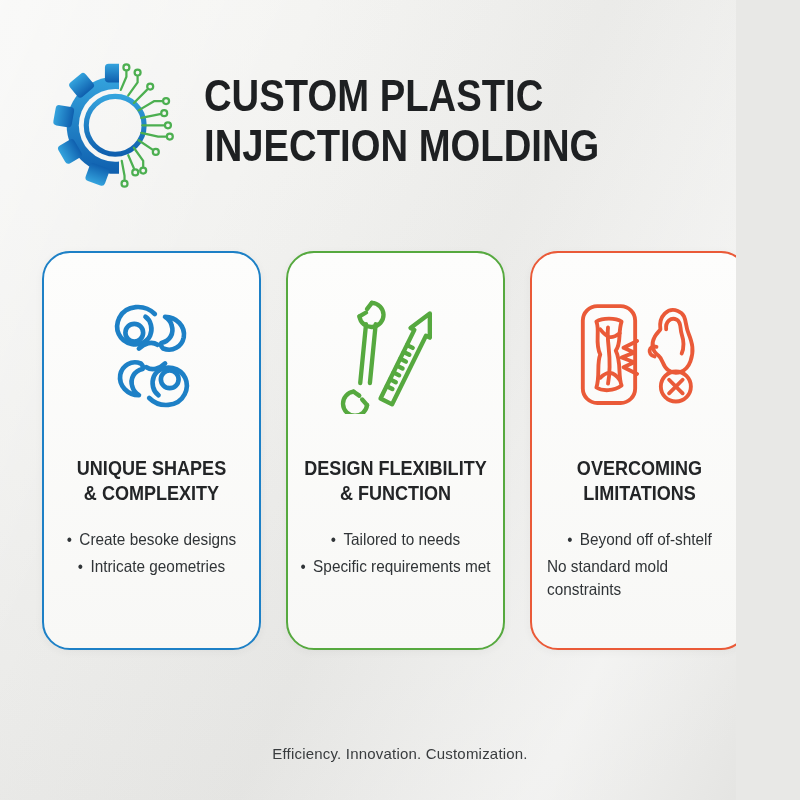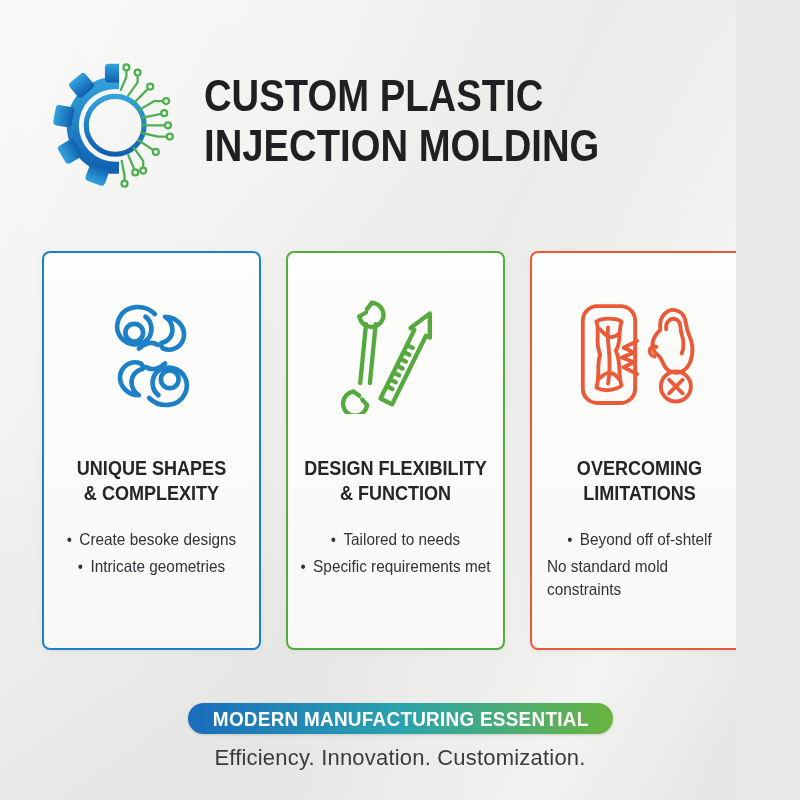--- a/index.html
+++ b/index.html
@@ -14,21 +14,21 @@
   
   .logo{position:absolute;left:48px;top:60px;width:140px;height:140px;}
   .headline{
     position:absolute;left:204px;top:71px;margin:0;
     font-size:45px;line-height:50px;font-weight:bold;color:#1e2022;
     transform:scaleX(.85);transform-origin:left top;white-space:nowrap;letter-spacing:0;
   }
   
   .cards{position:absolute;left:42px;top:251px;display:flex;gap:25px;}
   .card{
-    width:215px;height:395px;border:2px solid var(--accent,#888);border-radius:8px;
+    width:215px;height:395px;border:2px solid var(--accent,#888);border-radius:28px;
     background:linear-gradient(180deg,#fdfdfc 0%,#f8f8f6 100%);
     box-shadow:0 2px 8px rgba(60,60,60,.05);
   }
   .icon-wrap{height:120px;margin-top:43px;display:flex;justify-content:center;align-items:center;}
   .card-icon{color:var(--accent);}
   .card-title{
     margin:39px 0 0;text-align:center;font-weight:bold;color:#232527;
     font-size:20.5px;line-height:25px;transform:scaleX(.88);transform-origin:center top;
   }
   .bullets{margin:23px 0 0;padding:0;list-style:none;display:flex;flex-direction:column;gap:4px;
@@ -41,21 +41,21 @@
     display:flex;align-items:center;justify-content:center;
     background:linear-gradient(90deg,#1a6dbd,#2aa3ad 50%,#6ab43e);
     box-shadow:0 1px 3px rgba(0,0,0,.15);
   }
   .pill span{
     color:#ffffff;font-weight:bold;font-size:21px;letter-spacing:.3px;
     transform:scaleX(.9);white-space:nowrap;
   }
   .tagline{
     position:absolute;left:0;top:745px;width:800px;text-align:center;
-    font-size:22px;color:#393c3e;letter-spacing:.2px;
+    font-size:15px;color:#393c3e;letter-spacing:.2px;
   }
   svg{display:block;}
 </style>
 </head>
 <body>
 
 <div class="canvas">
 
   <svg class="logo" viewBox="0 0 150 150" aria-hidden="true">
     <defs>
@@ -213,18 +213,15 @@
           <span>Beyond off of-shtelf</span>
         </li>
         <li>
           <span class="bullet-dot"></span>
           <span>No standard mold constraints</span>
         </li>
       </ul>
     </section>
   </div>
 
-  <div class="pill" style="background: linear-gradient(90deg, rgb(26, 109, 189), rgb(42, 163, 173) 50%, rgb(106, 180, 62));">
-    <span>MODERN MANUFACTURING ESSENTIAL</span>
-  </div>
   <div class="tagline">Efficiency. Innovation. Customization.</div>
 
 </div>
 
 </body></html>

